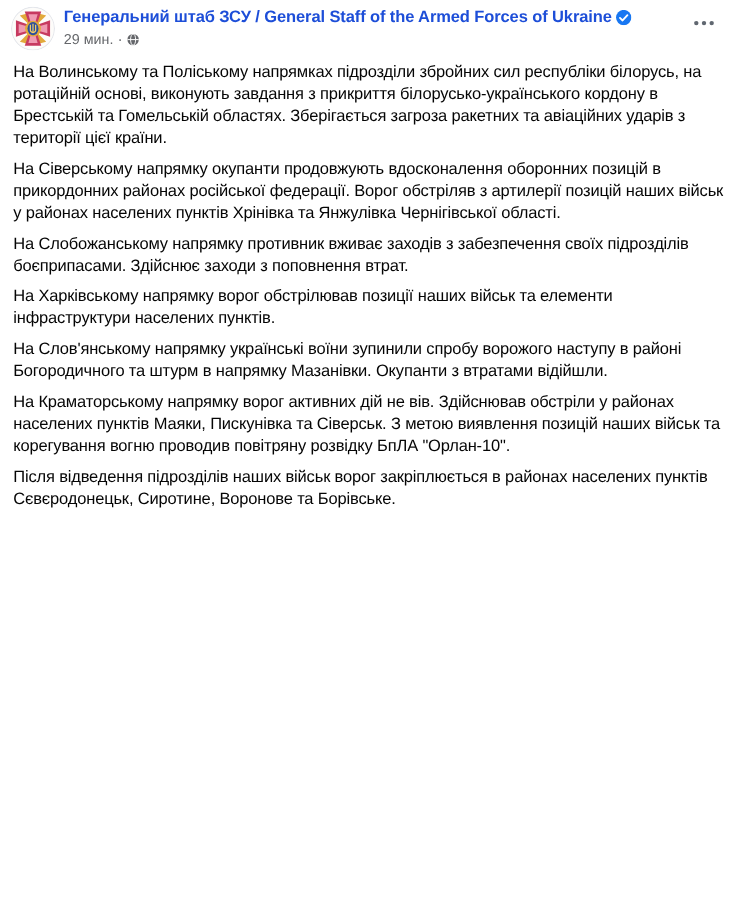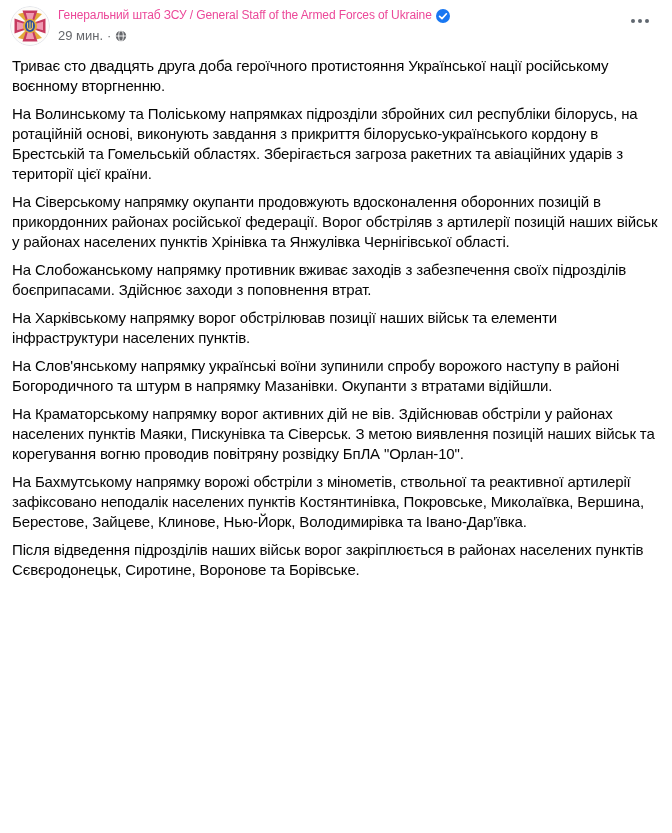--- a/index.html
+++ b/index.html
@@ -23,23 +23,23 @@
     width: 40px; height: 40px;
     border-radius: 50%;
     overflow: hidden;
     flex: 0 0 40px;
     margin-top: 2px;
     cursor: pointer;
   }
   .header-text { margin-left: 8px; padding-top: 2px; }
   .name-row { display: flex; align-items: center; gap: 4px; }
   .page-name {
-    font-size: 12px;
-    font-weight: normal;
-    color: #ec4899;
+    font-size: 15px;
+    font-weight: bold;
+    color: #1d4ed8;
     letter-spacing: -0.1px;
     line-height: 19px;
     text-decoration: none;
     cursor: pointer;
   }
   .badge { width: 14px; height: 14px; display: inline-block; flex: 0 0 14px; }
   .meta-row {
     display: flex; align-items: center; gap: 4px;
     font-size: 13px;
     color: #65676b;
@@ -135,24 +135,22 @@
     <button class="menu-btn" aria-label="More options">
       <svg width="20" height="6" viewBox="0 0 20 6">
         <circle cx="3" cy="3" r="2" fill="#606770"></circle>
         <circle cx="10" cy="3" r="2" fill="#606770"></circle>
         <circle cx="17" cy="3" r="2" fill="#606770"></circle>
       </svg>
     </button>
   </div>
 
   <div class="post-content">
-      <div class="para">Триває сто двадцять друга доба героїчного протистояння Української нації російському воєнному вторгненню.</div>
       <div class="para">На Волинському та Поліському напрямках підрозділи збройних сил республіки білорусь, на ротаційній основі, виконують завдання з прикриття білорусько-українського кордону в Брестській та Гомельській областях. Зберігається загроза ракетних та авіаційних ударів з території цієї країни.</div>
       <div class="para">На Сіверському напрямку окупанти продовжують вдосконалення оборонних позицій в прикордонних районах російської федерації. Ворог обстріляв з артилерії позицій наших військ у районах населених пунктів Хрінівка та Янжулівка Чернігівської області.</div>
       <div class="para">На Слобожанському напрямку противник вживає заходів з забезпечення своїх підрозділів боєприпасами. Здійснює заходи з поповнення втрат.</div>
       <div class="para">На Харківському напрямку ворог обстрілював позиції наших військ та елементи інфраструктури населених пунктів.</div>
       <div class="para">На Слов'янському напрямку українські воїни зупинили спробу ворожого наступу в районі Богородичного та штурм в напрямку Мазанівки. Окупанти з втратами відійшли.</div>
       <div class="para">На Краматорському напрямку ворог активних дій не вів. Здійснював обстріли у районах населених пунктів Маяки, Пискунівка та Сіверськ. З метою виявлення позицій наших військ та корегування вогню проводив повітряну розвідку БпЛА "Орлан-10".</div>
-      <div class="para">На Бахмутському напрямку ворожі обстріли з мінометів, ствольної та реактивної артилерії зафіксовано неподалік населених пунктів Костянтинівка, Покровське, Миколаївка, Вершина, Берестове, Зайцеве, Клинове, Нью-Йорк, Володимирівка та Івано-Дар'ївка.</div>
       <div class="para">Після відведення підрозділів наших військ ворог закріплюється в районах населених пунктів Сєвєродонецьк, Сиротине, Воронове та Борівське.</div>
     </div>
 
 </div>
 
 </body></html>

